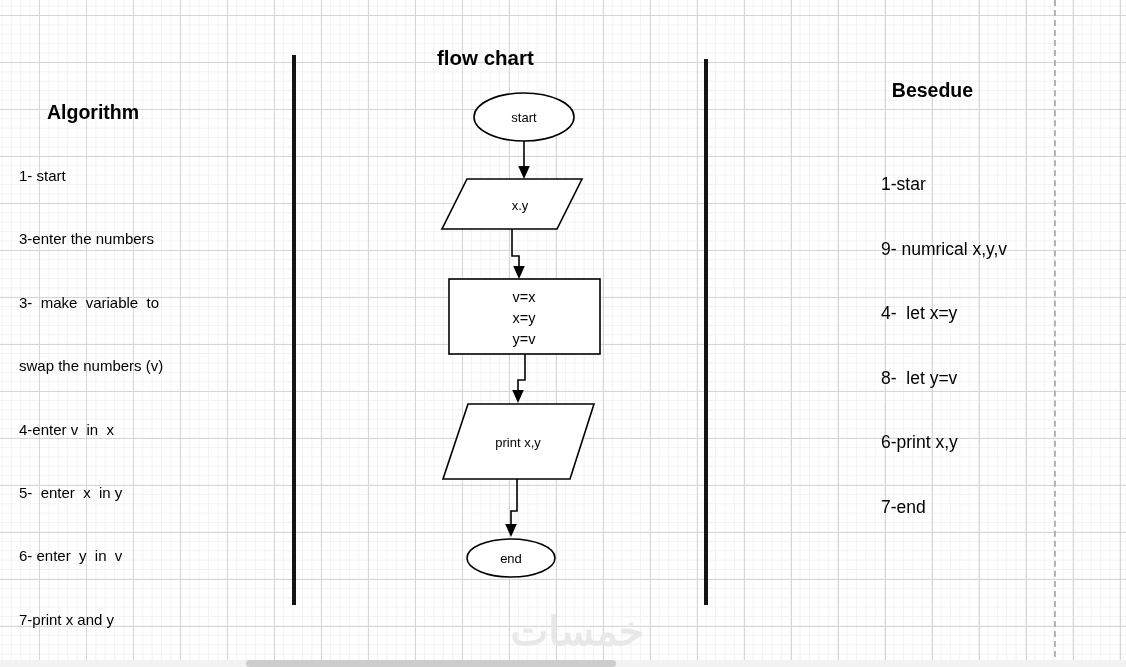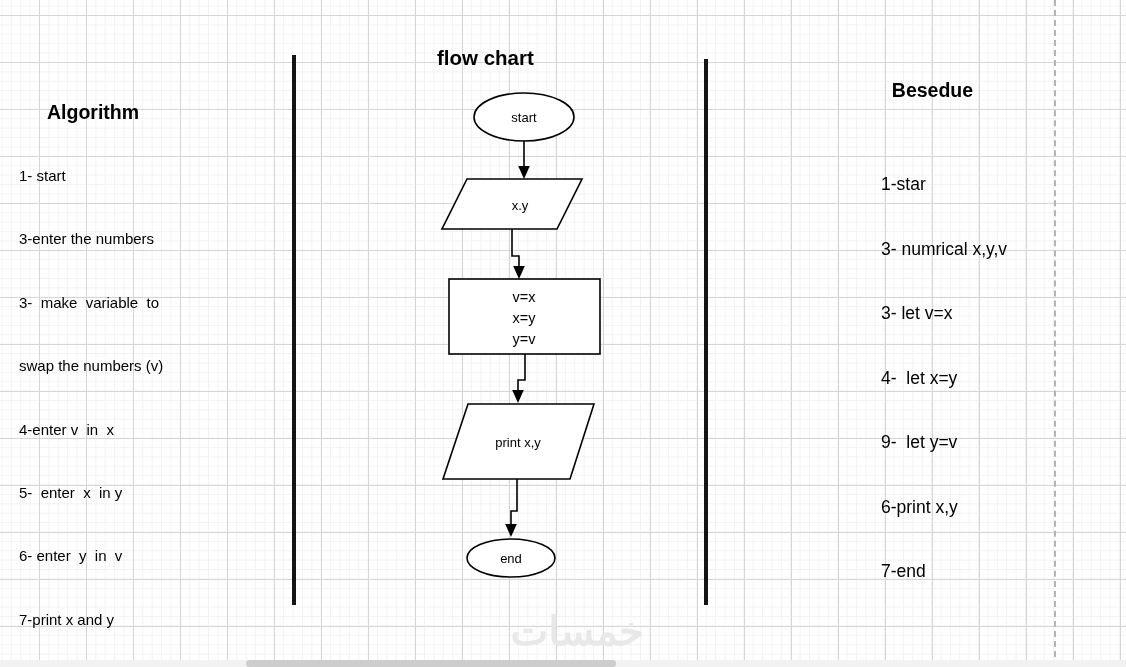--- a/index.html
+++ b/index.html
@@ -179,24 +179,23 @@
 
     <g>
       <ellipse class="shape" cx="511" cy="558" rx="44" ry="19"></ellipse>
       <text class="node-label" x="511" y="563">end</text>
     </g>
   </svg>
 
   <div class="besedue-title">Besedue</div>
   <div class="text-panel besedue-panel">
     <div class="line">1-star</div>
-    <div class="line">3- numrical x,y,v</div>
-    <div class="line">3- let v=x</div>
+    <div class="line">9- numrical x,y,v</div>
     <div class="line">4-  let x=y</div>
-    <div class="line">9-  let y=v</div>
+    <div class="line">8-  let y=v</div>
     <div class="line">6-print x,y</div>
     <div class="line">7-end</div>
   </div>
 
   <div class="watermark">خمسات</div>
 
   <div class="hscrollbar">
     <div class="thumb"></div>
   </div>
 

